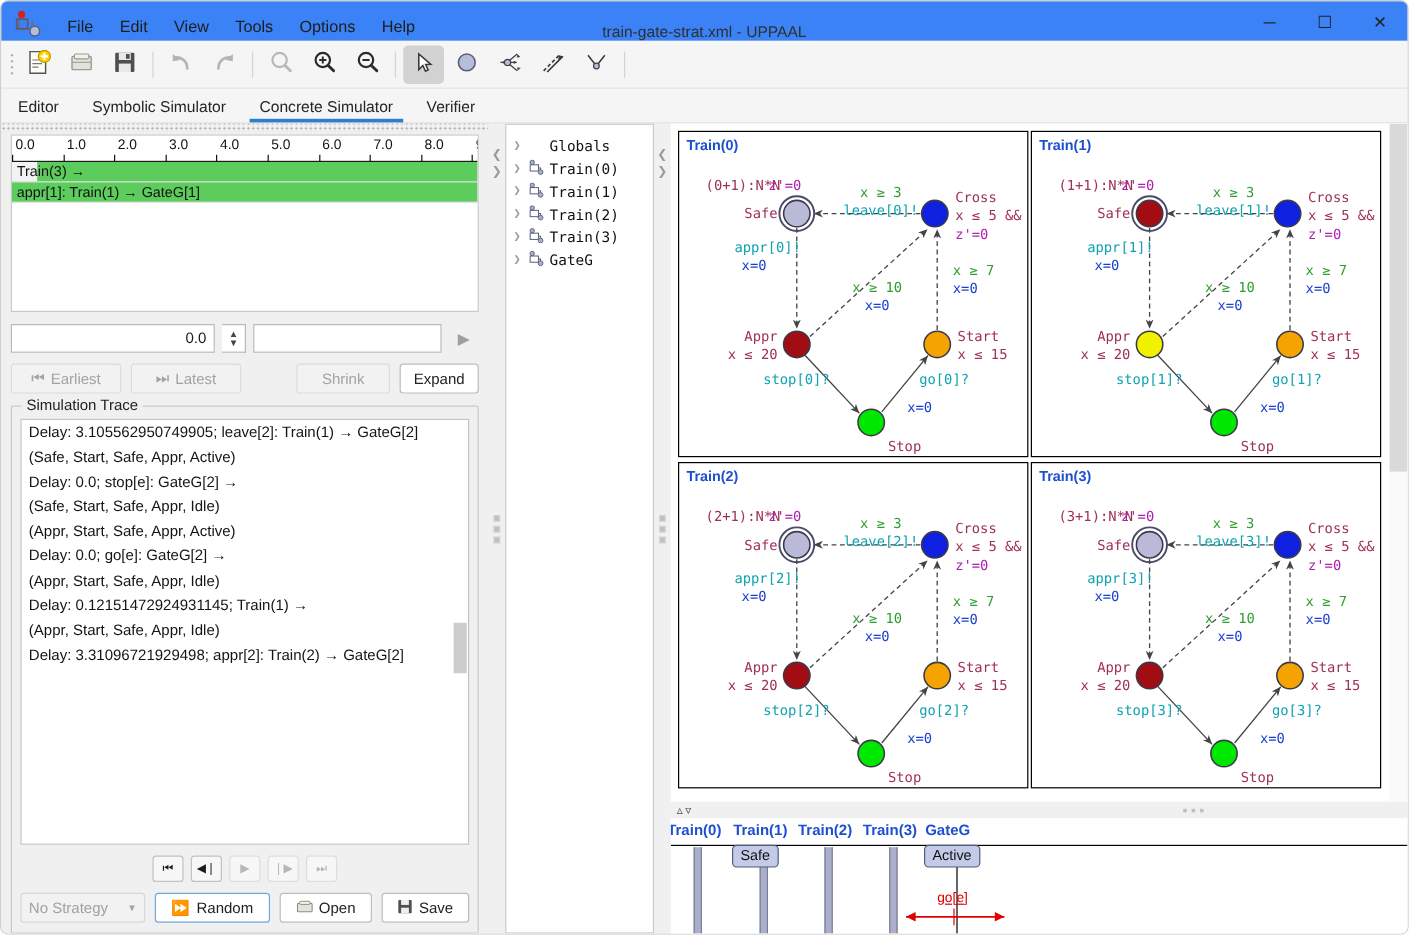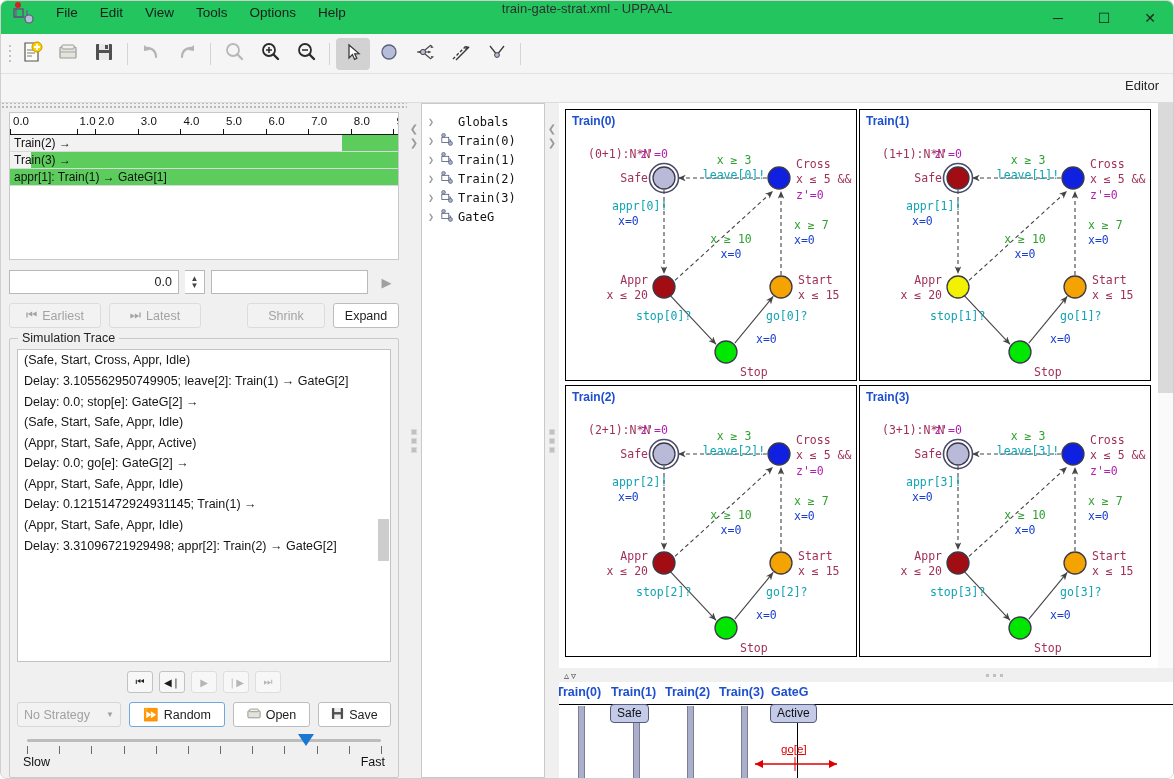--- a/index.html
+++ b/index.html
@@ -17,22 +17,22 @@
     width: 1174px; height: 779px;
     background: #f0f0f0;
     border: 1px solid #cfcfcf;
     border-radius: 7px;
     overflow: hidden;
   }
 
   
   .titlebar {
     position: absolute; top: 0; left: 0; right: 0; height: 33px;
-    background: #22c55e;
-    display: flex; align-items: flex-start;
+    background: #3b82f6;
+    display: flex; align-items: flex-end;
   }
   .app-icon {
     width: 30px; height: 26px; margin-left: 8px;
     position: relative; flex: none;
   }
   .menubar { display: flex; align-items: center; gap: 0px; margin-left: 6px; }
   .menu-item {
     padding: 4px 11px; font-size: 13.5px; color: #1d1d1d;
     cursor: default; border-radius: 3px;
   }
@@ -63,21 +63,20 @@
     justify-content: center; border-radius: 4px; margin: 0 1px;
   }
   .tb-btn.active { background: #d2d2d2; }
   .tb-sep { width: 1px; height: 22px; background: #d4d4d4; margin: 0 5px; }
 
   
   .tabs {
     position: absolute; top: 73px; left: 0; right: 0; height: 29px;
     background: #f5f5f5; display: flex; align-items: flex-end;
     border-bottom: 1px solid #dcdcdc;
-    flex-direction: column;
   }
   .tab {
     padding: 4px 14px 6px 14px; font-size: 13px; color: #252525;
     position: relative;
   }
   .tab.selected::after {
     content: ""; position: absolute; left: 6px; right: 6px; bottom: 0;
     height: 3px; background: #2a7fd4;
   }
 
@@ -418,35 +417,31 @@
   </div>
 
   <div class="body">
 
     <div class="leftcol">
       <div class="dots-handle"></div>
 
       <div class="gantt-box">
         <div class="ruler" id="ruler">
             <div class="tick" style="left: 3px;">0.0<i></i></div>
-            <div class="tick" style="left: 45.6px; margin-left: 24px;">1.0<i></i></div>
+            <div class="tick" style="left: 45.6px;">1.0<i></i></div>
             <div class="tick" style="left: 88.2px;">2.0<i></i></div>
             <div class="tick" style="left: 130.8px;">3.0<i></i></div>
             <div class="tick" style="left: 173.4px;">4.0<i></i></div>
             <div class="tick" style="left: 216px;">5.0<i></i></div>
             <div class="tick" style="left: 258.6px;">6.0<i></i></div>
             <div class="tick" style="left: 301.2px;">7.0<i></i></div>
             <div class="tick" style="left: 343.8px;">8.0<i></i></div>
             <div class="tick" style="left: 386.4px;">9.0<i></i></div>
           </div>
         <div id="gantt-rows">
-            <div class="grow">
-              <div class="fill" style="left: 85.5%; right: 0%; background: rgb(92, 204, 92);"></div>
-              <div class="lbl">Train(2) →</div>
-            </div>
             <div class="grow">
               <div class="fill" style="left: 5.5%; right: 0%; background: rgb(92, 204, 92);"></div>
               <div class="lbl">Train(3) →</div>
             </div>
             <div class="grow">
               <div class="fill" style="left: 0%; right: 0%; background: rgb(92, 204, 92);"></div>
               <div class="lbl">appr[1]: Train(1) → GateG[1]</div>
             </div>
           </div>
       </div>
@@ -472,22 +467,22 @@
         </div>
         <div style="flex:1"></div>
         <div class="btn disabled" style="width:78px">Shrink</div>
         <div class="btn strong" style="width:66px">Expand</div>
       </div>
 
       <div class="trace-group">
         <legend>Simulation Trace</legend>
         <div class="trace-list">
           <div id="trace-items">
-              <div class="trace-item">(Safe, Start, Cross, Appr, Idle)</div>
               <div class="trace-item">Delay: 3.105562950749905; leave[2]: Train(1) → GateG[2]</div>
+              <div class="trace-item">(Safe, Start, Safe, Appr, Active)</div>
               <div class="trace-item">Delay: 0.0; stop[e]: GateG[2] →</div>
               <div class="trace-item">(Safe, Start, Safe, Appr, Idle)</div>
               <div class="trace-item">(Appr, Start, Safe, Appr, Active)</div>
               <div class="trace-item">Delay: 0.0; go[e]: GateG[2] →</div>
               <div class="trace-item">(Appr, Start, Safe, Appr, Idle)</div>
               <div class="trace-item">Delay: 0.12151472924931145; Train(1) →</div>
               <div class="trace-item">(Appr, Start, Safe, Appr, Idle)</div>
               <div class="trace-item">Delay: 3.31096721929498; appr[2]: Train(2) → GateG[2]</div>
             </div>
           <div class="trace-scroll">
@@ -526,43 +521,20 @@
               <svg width="13" height="13" viewBox="0 0 14 14">
                 <rect x="1" y="1" width="12" height="12" rx="1" fill="#4f4f4f"></rect>
                 <rect x="3.5" y="1" width="7" height="4.5" fill="#eee"></rect>
                 <rect x="3.5" y="8" width="7" height="5" fill="#eee"></rect>
               </svg>
             </span>
             <span>Save</span>
           </div>
         </div>
 
-        <div class="speedwrap">
-          <div class="slider-track">
-            <div class="slider-thumb" id="speed-thumb" style="left: 76.5%;"></div>
-          </div>
-          <div class="slider-ticks" id="speed-ticks">
-              <i style="left: 0%;"></i>
-              <i style="left: 9.09091%;"></i>
-              <i style="left: 18.1818%;"></i>
-              <i style="left: 27.2727%;"></i>
-              <i style="left: 36.3636%;"></i>
-              <i style="left: 45.4545%;"></i>
-              <i style="left: 54.5455%;"></i>
-              <i style="left: 63.6364%;"></i>
-              <i style="left: 72.7273%;"></i>
-              <i style="left: 81.8182%;"></i>
-              <i style="left: 90.9091%;"></i>
-              <i style="left: 100%;"></i>
-            </div>
-          <div class="slider-lbls">
-            <span>Slow</span>
-            <span>Fast</span>
-          </div>
-        </div>
       </div>
     </div>
 
     <div class="vsplit" style="left:406px">
       <div class="arrow" style="top:20px">❮</div>
       <div class="arrow" style="top:34px">❯</div>
       <div class="dots">
           <i></i>
           <i></i>
           <i></i>

